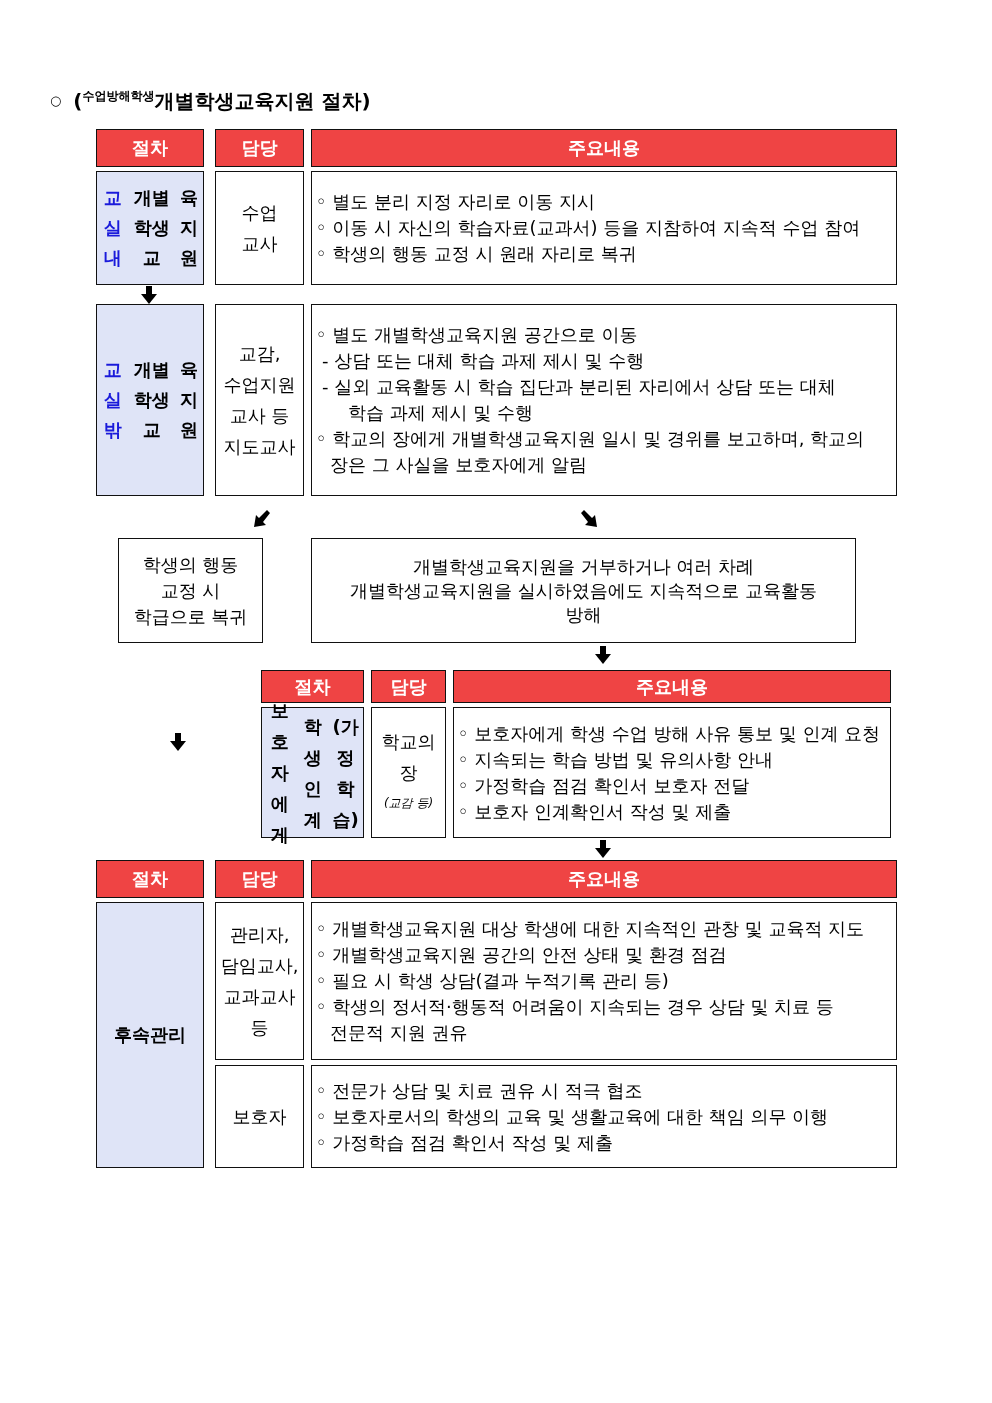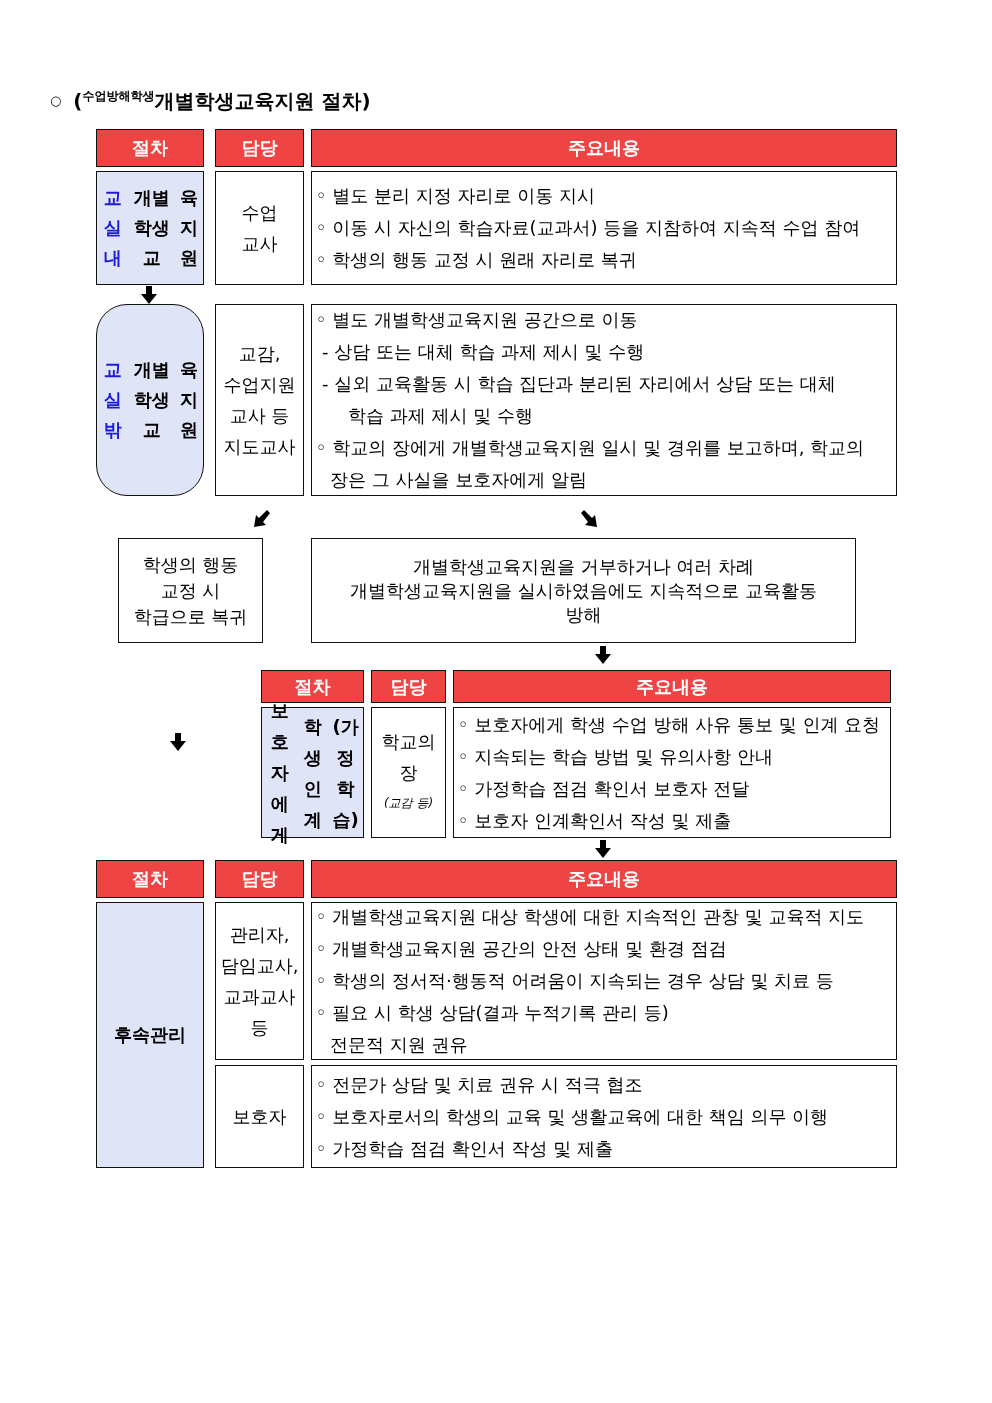--- a/index.html
+++ b/index.html
@@ -24,21 +24,21 @@
   }
   .proc .blue { color: #1a1adb; }
   .cell {
     background: #fff; border: 1.5px solid #111;
     display: flex; flex-direction: column; align-items: center; justify-content: center;
     font-size: 18px; line-height: 31px; text-align: center;
   }
   .content {
     background: #fff; border: 1.5px solid #111;
     display: flex; flex-direction: column; justify-content: center;
-    font-size: 18px; line-height: 26px; padding-left: 4px; white-space: nowrap; gap: 6px;
+    font-size: 18px; line-height: 26px; padding-left: 4px; white-space: nowrap;
   }
   .content .line { white-space: nowrap; }
   .content .line.indent { padding-left: 14px; }
   .content .line.indent2 { padding-left: 32px; }
   .box {
     background: #fff; border: 1.5px solid #111;
     display: flex; flex-direction: column; align-items: center; justify-content: center;
     font-size: 18px; line-height: 26px; text-align: center;
   }
   .arrow { font-size: 18px; line-height: 18px; color: #000; }
@@ -70,21 +70,21 @@
   <div class="line">◦ 학생의 행동 교정 시 원래 자리로 복귀</div>
 </div>
 
 <div class="abs arrow" style="left:141px;top:286px;">
   <svg width="16" height="18" viewBox="0 0 16 18">
       <rect x="5" y="0" width="6" height="9" fill="#000"></rect>
       <polygon points="0,8 16,8 8,18" fill="#000"></polygon>
     </svg>
 </div>
 
-<div class="abs proc" style="left:96px;top:304px;width:108px;height:192px;border-radius:31px;">
+<div class="abs proc" style="left:96px;top:304px;width:108px;height:192px;">
   <span class="blue">교실 밖</span>
   <span>개별학생교</span>
   <span>육지원</span>
 </div>
 <div class="abs cell" style="left:215px;top:304px;width:89px;height:192px;">
   <span>교감,</span>
   <span>수업지원</span>
   <span>교사 등</span>
   <span>지도교사</span>
 </div>
@@ -170,22 +170,22 @@
 </div>
 <div class="abs cell" style="left:215px;top:902px;width:89px;height:158px;">
   <span>관리자,</span>
   <span>담임교사,</span>
   <span>교과교사</span>
   <span>등</span>
 </div>
 <div class="abs content" style="left:311px;top:902px;width:586px;height:158px;">
   <div class="line">◦ 개별학생교육지원 대상 학생에 대한 지속적인 관창 및 교육적 지도</div>
   <div class="line">◦ 개별학생교육지원 공간의 안전 상태 및 환경 점검</div>
+  <div class="line">◦ 필요 시 학생 상담(결과 누적기록 관리 등)</div>
   <div class="line">◦ 학생의 정서적·행동적 어려움이 지속되는 경우 상담 및 치료 등</div>
-  <div class="line">◦ 필요 시 학생 상담(결과 누적기록 관리 등)</div>
   <div class="line indent">전문적 지원 권유</div>
 </div>
 <div class="abs cell" style="left:215px;top:1065px;width:89px;height:103px;">
   <span>보호자</span>
 </div>
 <div class="abs content" style="left:311px;top:1065px;width:586px;height:103px;">
   <div class="line">◦ 전문가 상담 및 치료 권유 시 적극 협조</div>
   <div class="line">◦ 보호자로서의 학생의 교육 및 생활교육에 대한 책임 의무 이행</div>
   <div class="line">◦ 가정학습 점검 확인서 작성 및 제출</div>
 </div>

